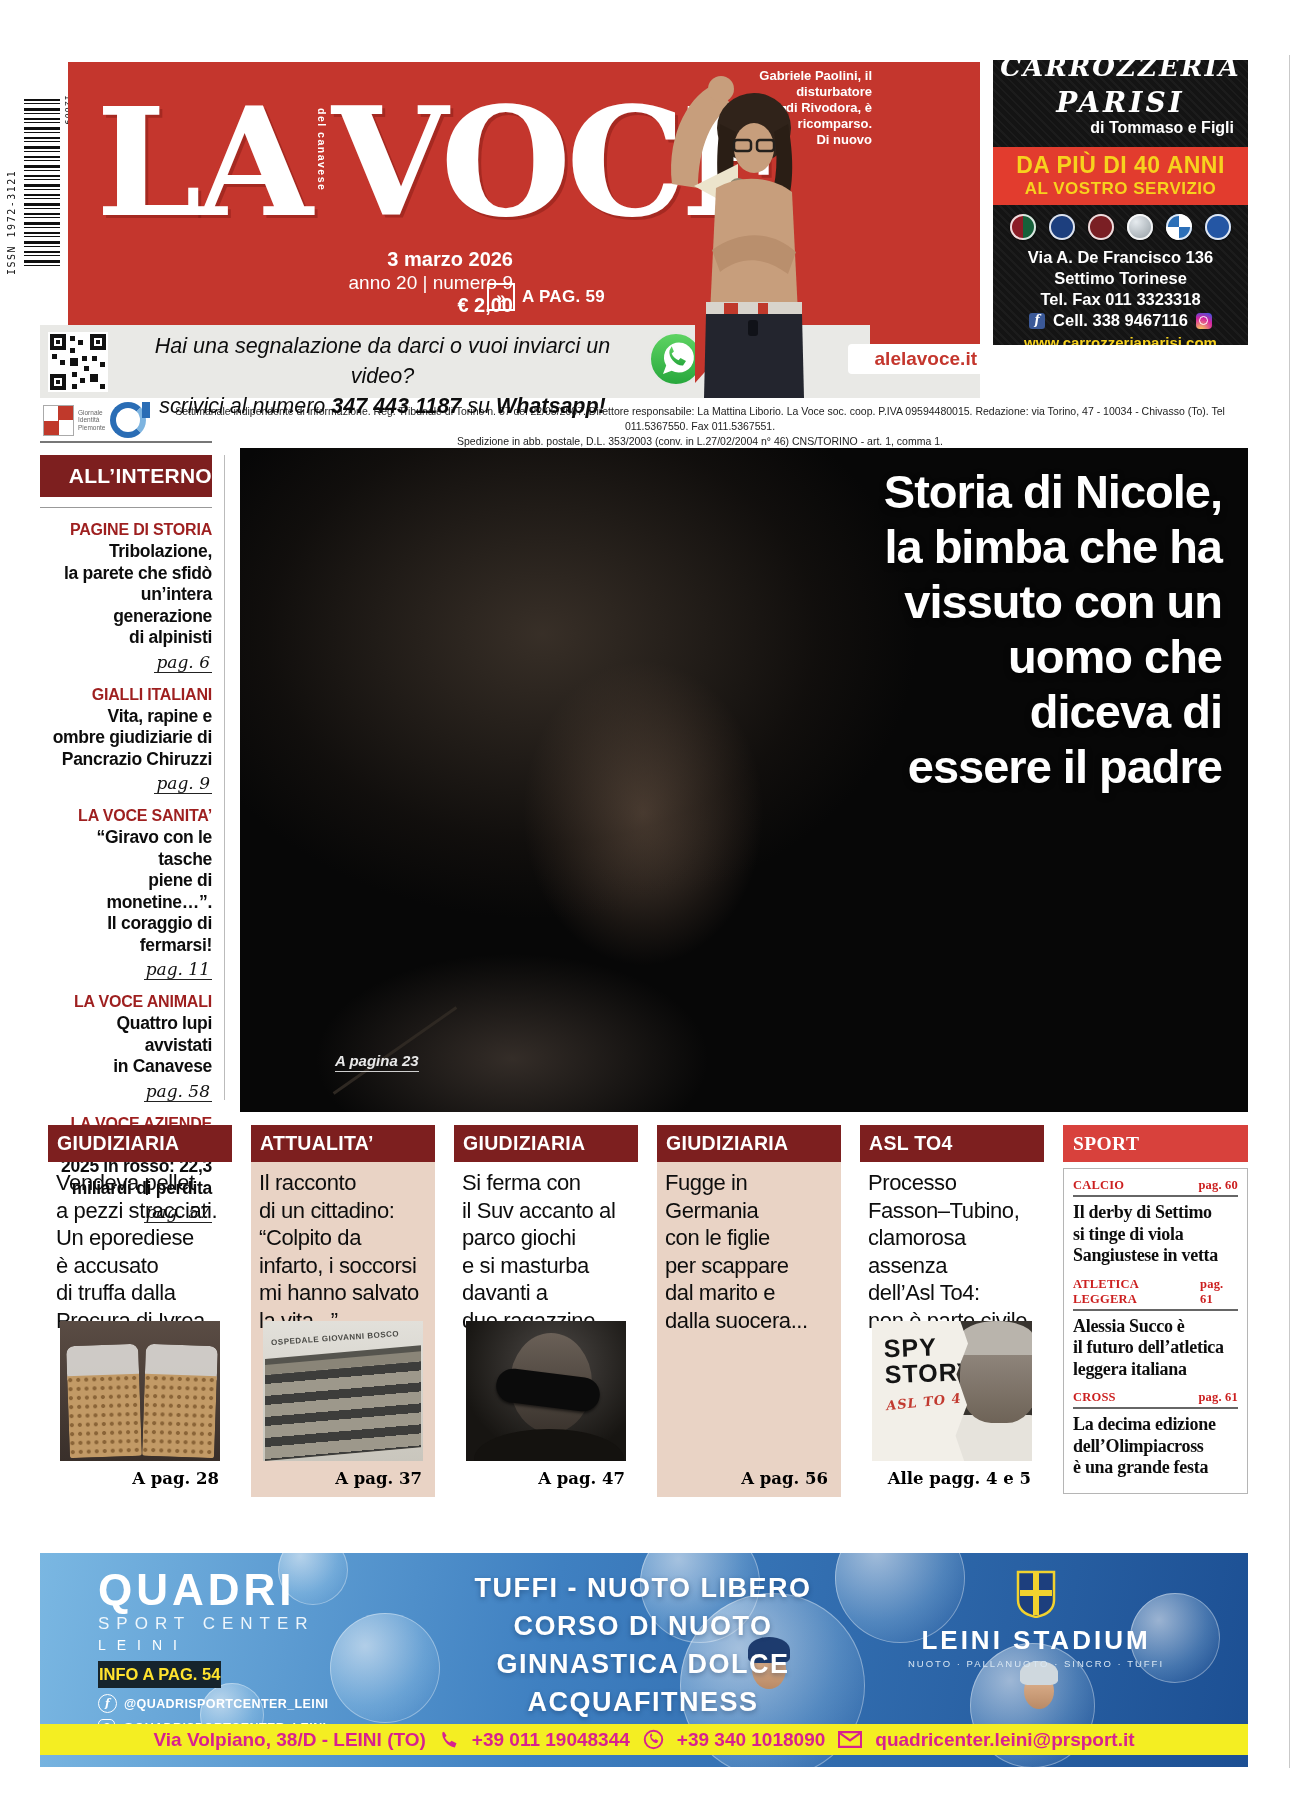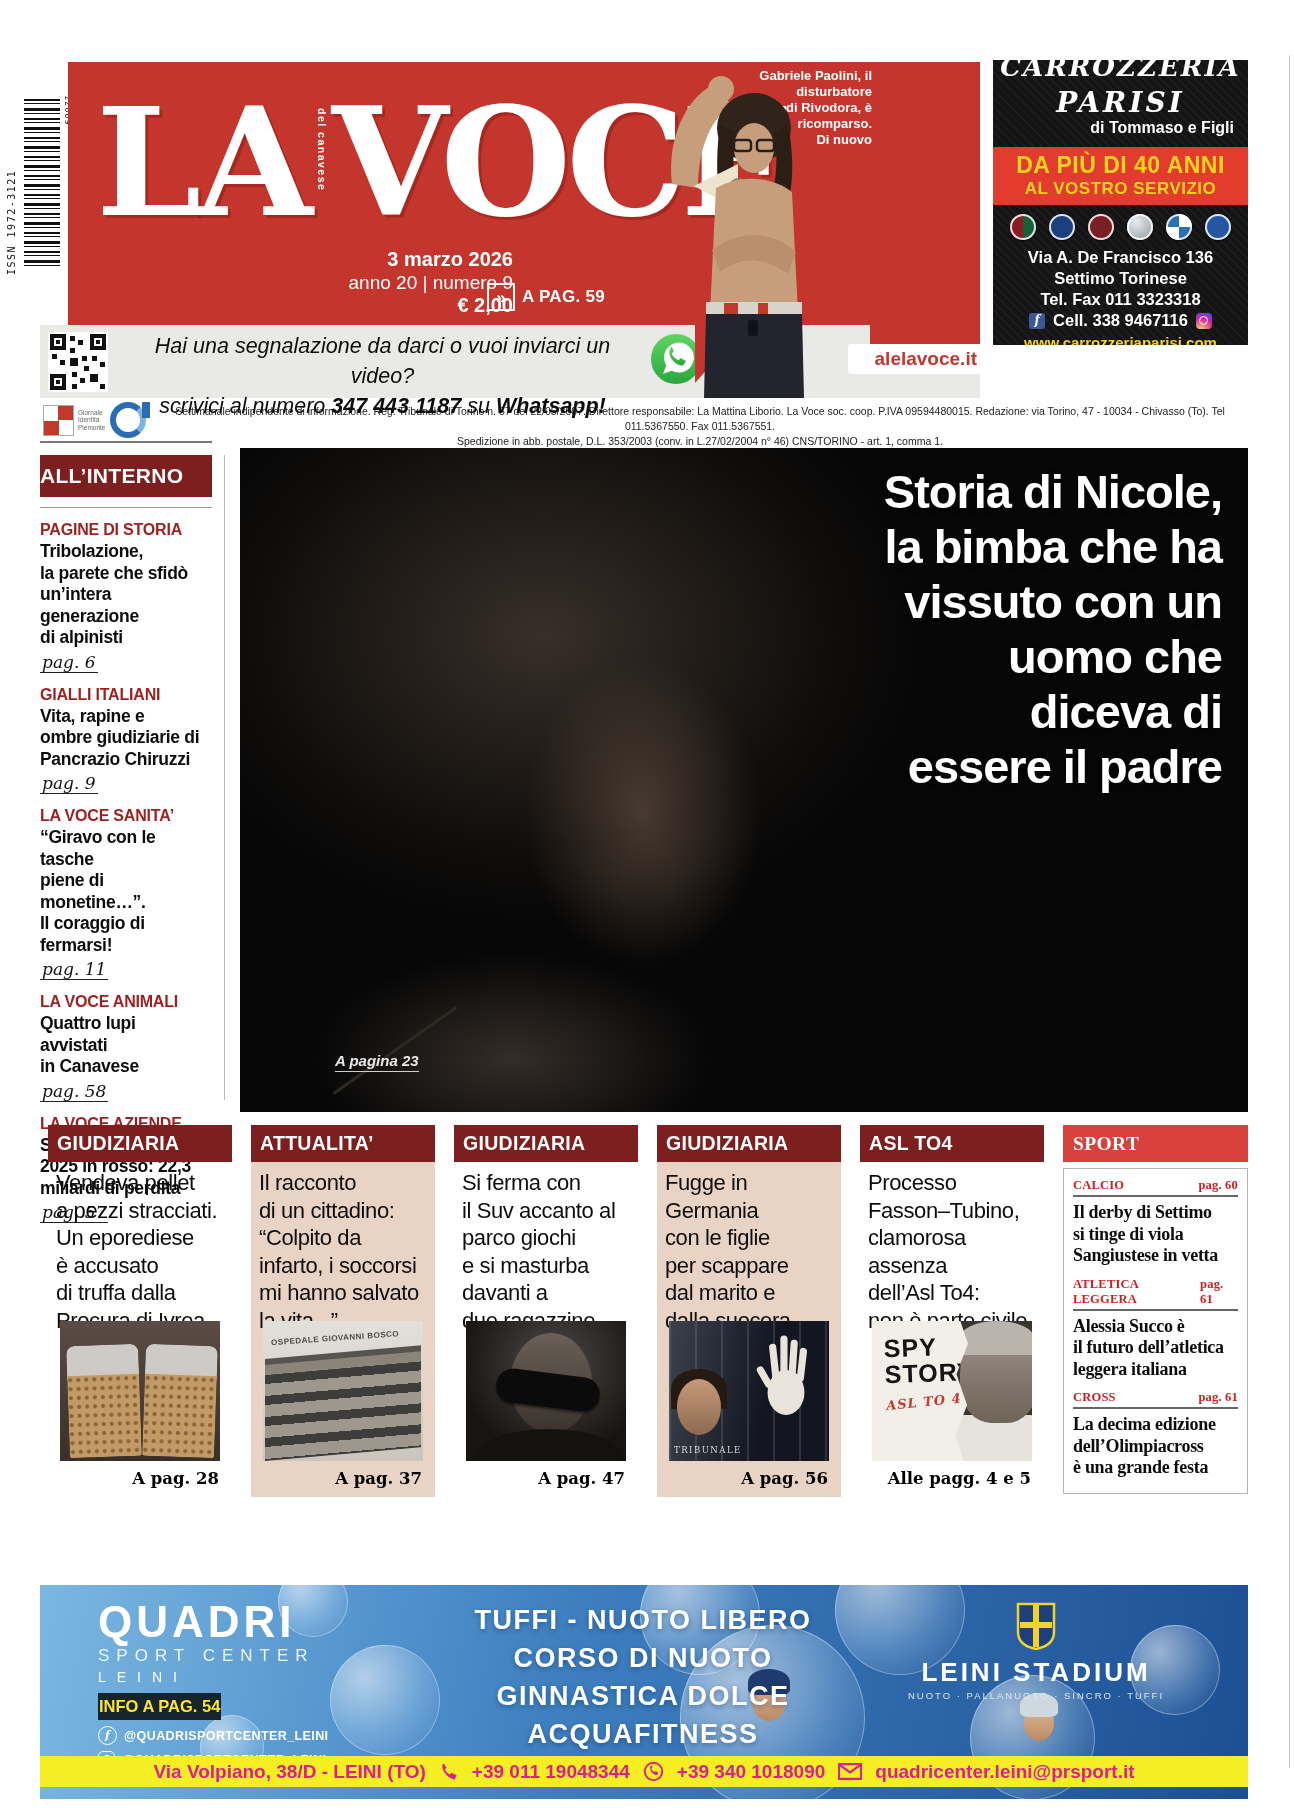--- a/index.html
+++ b/index.html
@@ -83,21 +83,21 @@
   
   .plogos{position:absolute;left:44px;top:402px;display:flex;gap:5px;align-items:center;}
   .gl1{width:29px;height:29px;background:conic-gradient(#c0392b 0 90deg,#fff 90deg 180deg,#c0392b 180deg 270deg,#fff 270deg);outline:1px solid #aaa;}
   .gl1t{font-size:6.5px;color:#666;line-height:7.5px;text-align:left;}
   .gl2{width:24px;height:24px;border:6px solid #2a6db5;border-radius:50%;border-right-color:#7db4e0;position:relative;}
   .gl2::after{content:"";position:absolute;right:-10px;top:-6px;width:8px;height:16px;background:#2a6db5;}
   .fineprint{position:absolute;left:150px;top:404px;width:1100px;text-align:center;font-size:10.5px;
              line-height:15px;color:#222;}
 
   
-  .side{position:absolute;left:40px;top:441px;width:172px;text-align:left;}
+  .side{position:absolute;left:40px;top:441px;width:172px;text-align:right;}
   .side-topline{border-top:2px solid #777;margin-bottom:12px;}
   .side-h{background:#7d1f1f;color:#fff;font-size:21px;font-weight:bold;padding:9px 0;letter-spacing:.3px;}
   .side-div{border-top:1px solid #999;margin-top:10px;}
   .scatg{color:#9e1f1f;font-weight:bold;font-size:16px;margin-top:13px;letter-spacing:-.2px;}
   .sh{font-weight:bold;font-size:17.5px;line-height:21.5px;margin-top:2px;letter-spacing:-.3px;color:#0d0d0d;}
   .spag{display:inline-block;font-family:"DejaVu Serif",serif;font-style:italic;font-size:17px;
         border-bottom:1px solid #222;margin-top:3px;padding:0 2px;}
   .vline{position:absolute;left:224px;top:455px;width:1px;height:645px;background:#bbb;}
 
   
@@ -168,21 +168,21 @@
   .sport{position:absolute;left:1063px;top:1125px;width:185px;font-family:Liberation Serif, serif;}
   .stag{height:37px;background:#d8413c;color:#fff;font-weight:bold;font-size:19.5px;line-height:37px;
         padding-left:10px;letter-spacing:.4px;}
   .sbox{border:1px solid #b5b5b5;background:#fff;margin-top:6px;padding:9px 9px 4px;min-height:309px;box-sizing:border-box;}
   .scat{display:flex;justify-content:space-between;align-items:baseline;color:#cc2020;font-weight:bold;
         font-size:12.5px;border-bottom:2px solid #666;padding-bottom:2px;letter-spacing:.2px;}
   .shead{font-weight:bold;font-size:18px;line-height:21.5px;margin:5px 0 10px;letter-spacing:-.3px;color:#0d0d0d;}
 
   
   .quadri{position:absolute;left:40px;top:1553px;width:1208px;height:214px;overflow:hidden;
-          background:linear-gradient(100deg,#7ab7e2,#3f80c1 42%,#1c4f93);margin-top:32px;}
+          background:linear-gradient(100deg,#7ab7e2,#3f80c1 42%,#1c4f93);}
   .bub{position:absolute;border-radius:50%;
        background:radial-gradient(circle at 32% 30%,rgba(255,255,255,.55),rgba(205,235,252,.22) 55%,rgba(255,255,255,.06) 78%,rgba(255,255,255,.3));
        box-shadow:inset 0 0 0 1px rgba(255,255,255,.35);}
   .qleft{position:absolute;left:58px;top:14px;color:#fff;z-index:2;}
   .qlogo{font-size:44px;font-weight:bold;letter-spacing:4px;line-height:46px;}
   .qsub1{font-size:17px;letter-spacing:7px;margin-top:1px;color:#eef6fc;}
   .qsub2{font-size:14px;letter-spacing:11px;margin-top:3px;}
   .qinfo{display:inline-block;background:#16242c;color:#ffe32e;font-weight:bold;font-size:16.5px;
          padding:4px 1px;margin-top:8px;}
   .qsoc{display:flex;align-items:center;gap:7px;margin-top:6px;font-weight:bold;font-size:12.5px;letter-spacing:.4px;}
@@ -473,37 +473,20 @@
   </article>
 
   <article class="art a4 tint">
     <div class="atag">GIUDIZIARIA</div>
     <div class="atxt pre">Fugge in
 Germania
 con le figlie
 per scappare
 dal marito e
 dalla suocera...</div>
-    <div class="aimg img-trib">
-      <div class="trib-hair"></div>
-      <div class="trib-face"></div>
-      <div class="trib-hand">
-        <svg viewBox="0 0 60 84" width="62" height="86">
-          <g stroke="#e8e4dc" stroke-width="7" stroke-linecap="round">
-            <line x1="20" y1="44" x2="17" y2="16"></line>
-              <line x1="28" y1="42" x2="28" y2="8"></line>
-            <line x1="36" y1="42" x2="38" y2="12"></line>
-              <line x1="44" y1="46" x2="47" y2="20"></line>
-              <line x1="13" y1="52" x2="5" y2="38"></line>
-          </g>
-          <ellipse cx="30" cy="60" rx="18" ry="22" fill="#e8e4dc"></ellipse>
-        </svg>
-      </div>
-      <div class="trib-sign">TRIBUNALE</div>
-    </div>
     <div class="aref">A pag. 56</div>
   </article>
 
   <article class="art a5">
     <div class="atag">ASL TO4</div>
     <div class="atxt pre">Processo
 Fasson–Tubino,
 clamorosa
 assenza
 dell’Asl To4:

